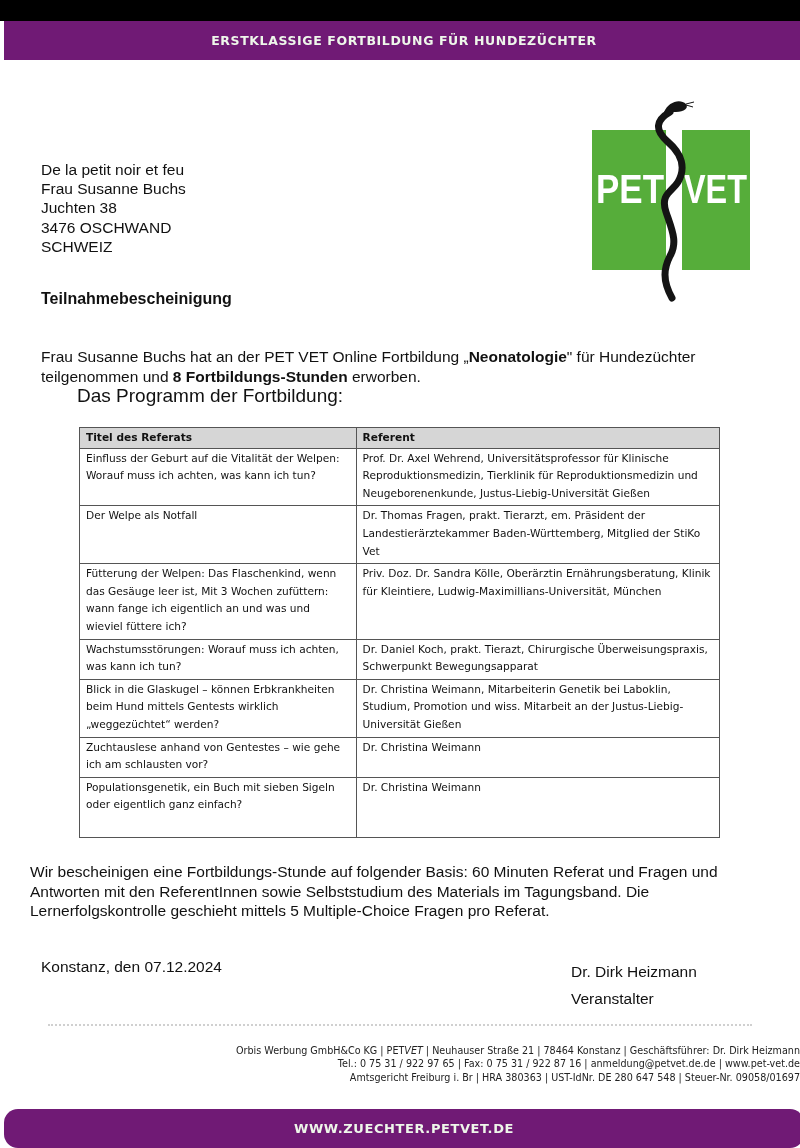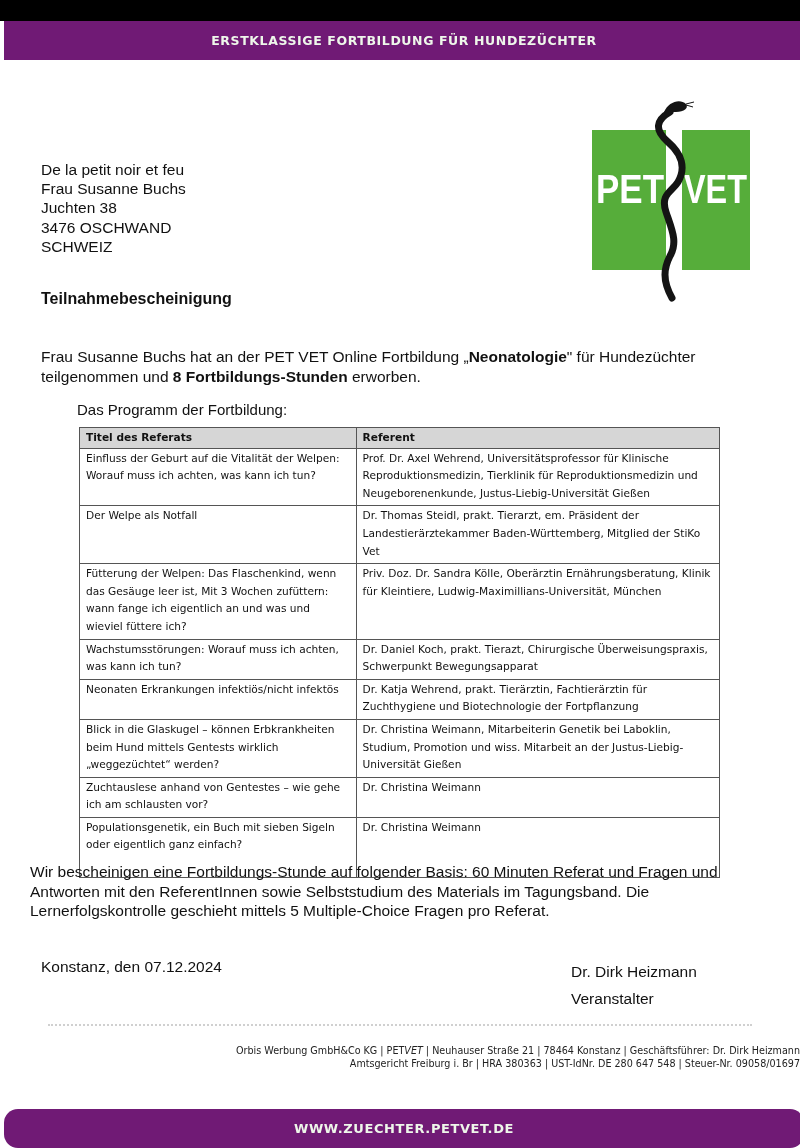--- a/index.html
+++ b/index.html
@@ -18,21 +18,21 @@
   .banner.bottom { top: 1109px; height: 39px; line-height: 39px; font-size: 13px; border-radius: 14px; }
 
   .logo { position: absolute; left: 586px; top: 90px; width: 170px; height: 212px; }
 
   .address { position: absolute; left: 41px; top: 160px; font-size: 15.5px; line-height: 19.2px; color: #111; }
   .doc-title { position: absolute; left: 41px; top: 290px; font-size: 16px; font-weight: bold; }
 
   .intro { position: absolute; left: 41px; top: 347px; width: 730px; font-size: 15.5px; line-height: 19.5px; }
   .intro b { font-weight: bold; }
 
-  .program-label { position: absolute; left: 77px; top: 401px; font-size: 15px; }
+  .program-label { position: absolute; left: 77px; top: 385px; font-size: 19px; }
 
   table.program {
     position: absolute; left: 79px; top: 427px; width: 641px;
     border-collapse: collapse; font-family: "DejaVu Sans", sans-serif;
     font-size: 10.6px; line-height: 17.6px; color: #111;
   }
   table.program th, table.program td {
     border: 1px solid #555; vertical-align: top; text-align: left;
     padding: 1px 6px 3px 6px;
   }
@@ -100,33 +100,29 @@
       <th>Referent</th>
     </tr>
   </thead>
   <tbody>
     <tr>
       <td>Einfluss der Geburt auf die Vitalität der Welpen: Worauf muss ich achten, was kann ich tun?</td>
       <td>Prof. Dr. Axel Wehrend, Universitätsprofessor für Klinische Reproduktionsmedizin, Tierklinik für Reproduktionsmedizin und Neugeborenenkunde, Justus-Liebig-Universität Gießen</td>
     </tr>
     <tr>
       <td>Der Welpe als Notfall</td>
-      <td>Dr. Thomas Steidl, prakt. Tierarzt, em. Präsident der Landestierärztekammer Baden-Württemberg, Mitglied der StiKo Vet</td>
+      <td>Dr. Thomas Fragen, prakt. Tierarzt, em. Präsident der Landestierärztekammer Baden-Württemberg, Mitglied der StiKo Vet</td>
     </tr>
     <tr>
       <td>Fütterung der Welpen: Das Flaschenkind, wenn das Gesäuge leer ist, Mit 3 Wochen zufüttern: wann fange ich eigentlich an und was und wieviel füttere ich?</td>
       <td>Priv. Doz. Dr. Sandra Kölle, Oberärztin Ernährungsberatung, Klinik für Kleintiere, Ludwig-Maximillians-Universität, München</td>
     </tr>
     <tr>
       <td>Wachstumsstörungen: Worauf muss ich achten, was kann ich tun?</td>
       <td>Dr. Daniel Koch, prakt. Tierazt, Chirurgische Überweisungspraxis, Schwerpunkt Bewegungsapparat</td>
-    </tr>
-    <tr>
-      <td>Neonaten Erkrankungen infektiös/nicht infektös</td>
-      <td>Dr. Katja Wehrend, prakt. Tierärztin, Fachtierärztin für Zuchthygiene und Biotechnologie der Fortpflanzung</td>
     </tr>
     <tr>
       <td>Blick in die Glaskugel – können Erbkrankheiten beim Hund mittels Gentests wirklich „weggezüchtet“ werden?</td>
       <td>Dr. Christina Weimann, Mitarbeiterin Genetik bei Laboklin, Studium, Promotion und wiss. Mitarbeit an der Justus-Liebig-Universität Gießen</td>
     </tr>
     <tr>
       <td>Zuchtauslese anhand von Gentestes – wie gehe ich am schlausten vor?</td>
       <td>Dr. Christina Weimann</td>
     </tr>
     <tr>
@@ -141,18 +137,19 @@
 <div class="place-date">Konstanz, den 07.12.2024</div>
 <div class="signer">
   <div>Dr. Dirk Heizmann</div>
   <div>Veranstalter</div>
 </div>
 
 <div class="dotted"></div>
 
 <div class="imprint">
   <div><span>Orbis Werbung GmbH&amp;Co KG | PET</span><i>VET</i><span> | Neuhauser Straße 21 | 78464 Konstanz | Geschäftsführer: Dr. Dirk Heizmann</span></div>
+  <div>Tel.: 0 75 31 / 922 97 65 | Fax: 0 75 31 / 922 87 16 | anmeldung@petvet.de.de | www.pet-vet.de</div>
   <div>Amtsgericht Freiburg i. Br | HRA 380363 | UST-IdNr. DE 280 647 548 | Steuer-Nr. 09058/01697</div>
 </div>
 
 <div class="banner bottom">
   <span>WWW.ZUECHTER.PETVET.DE</span>
 </div>
 
 </body></html>

